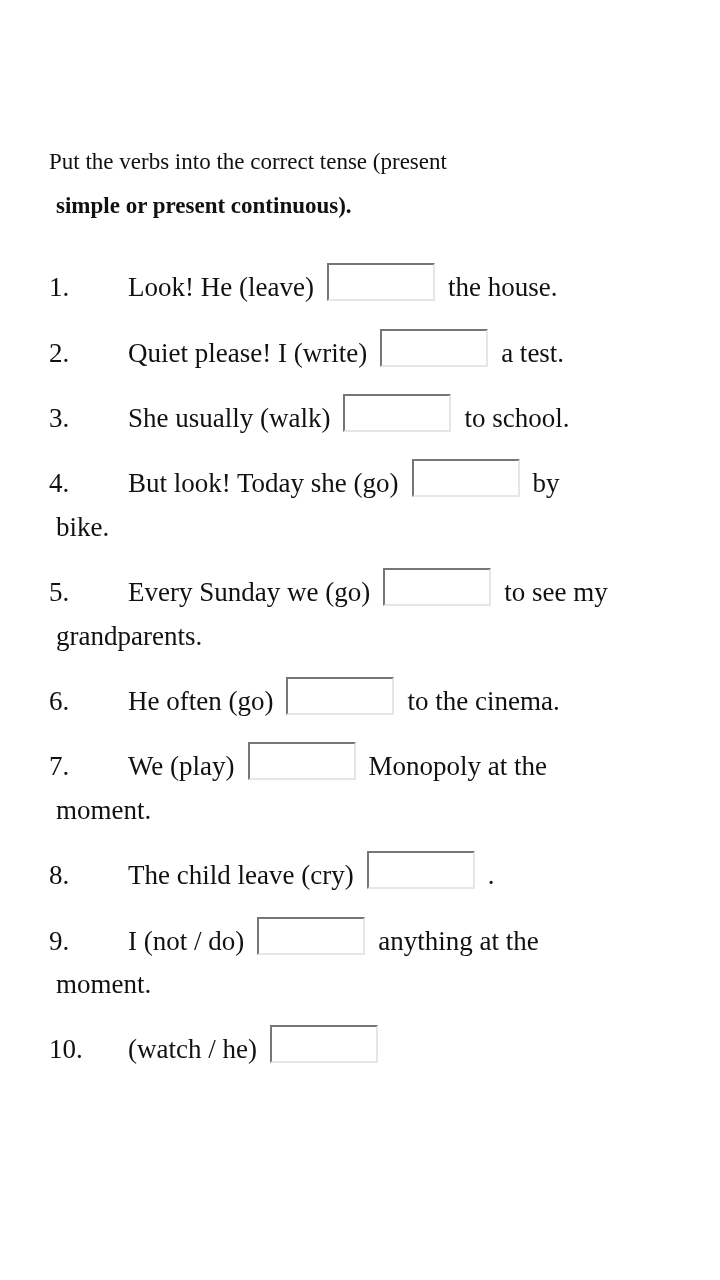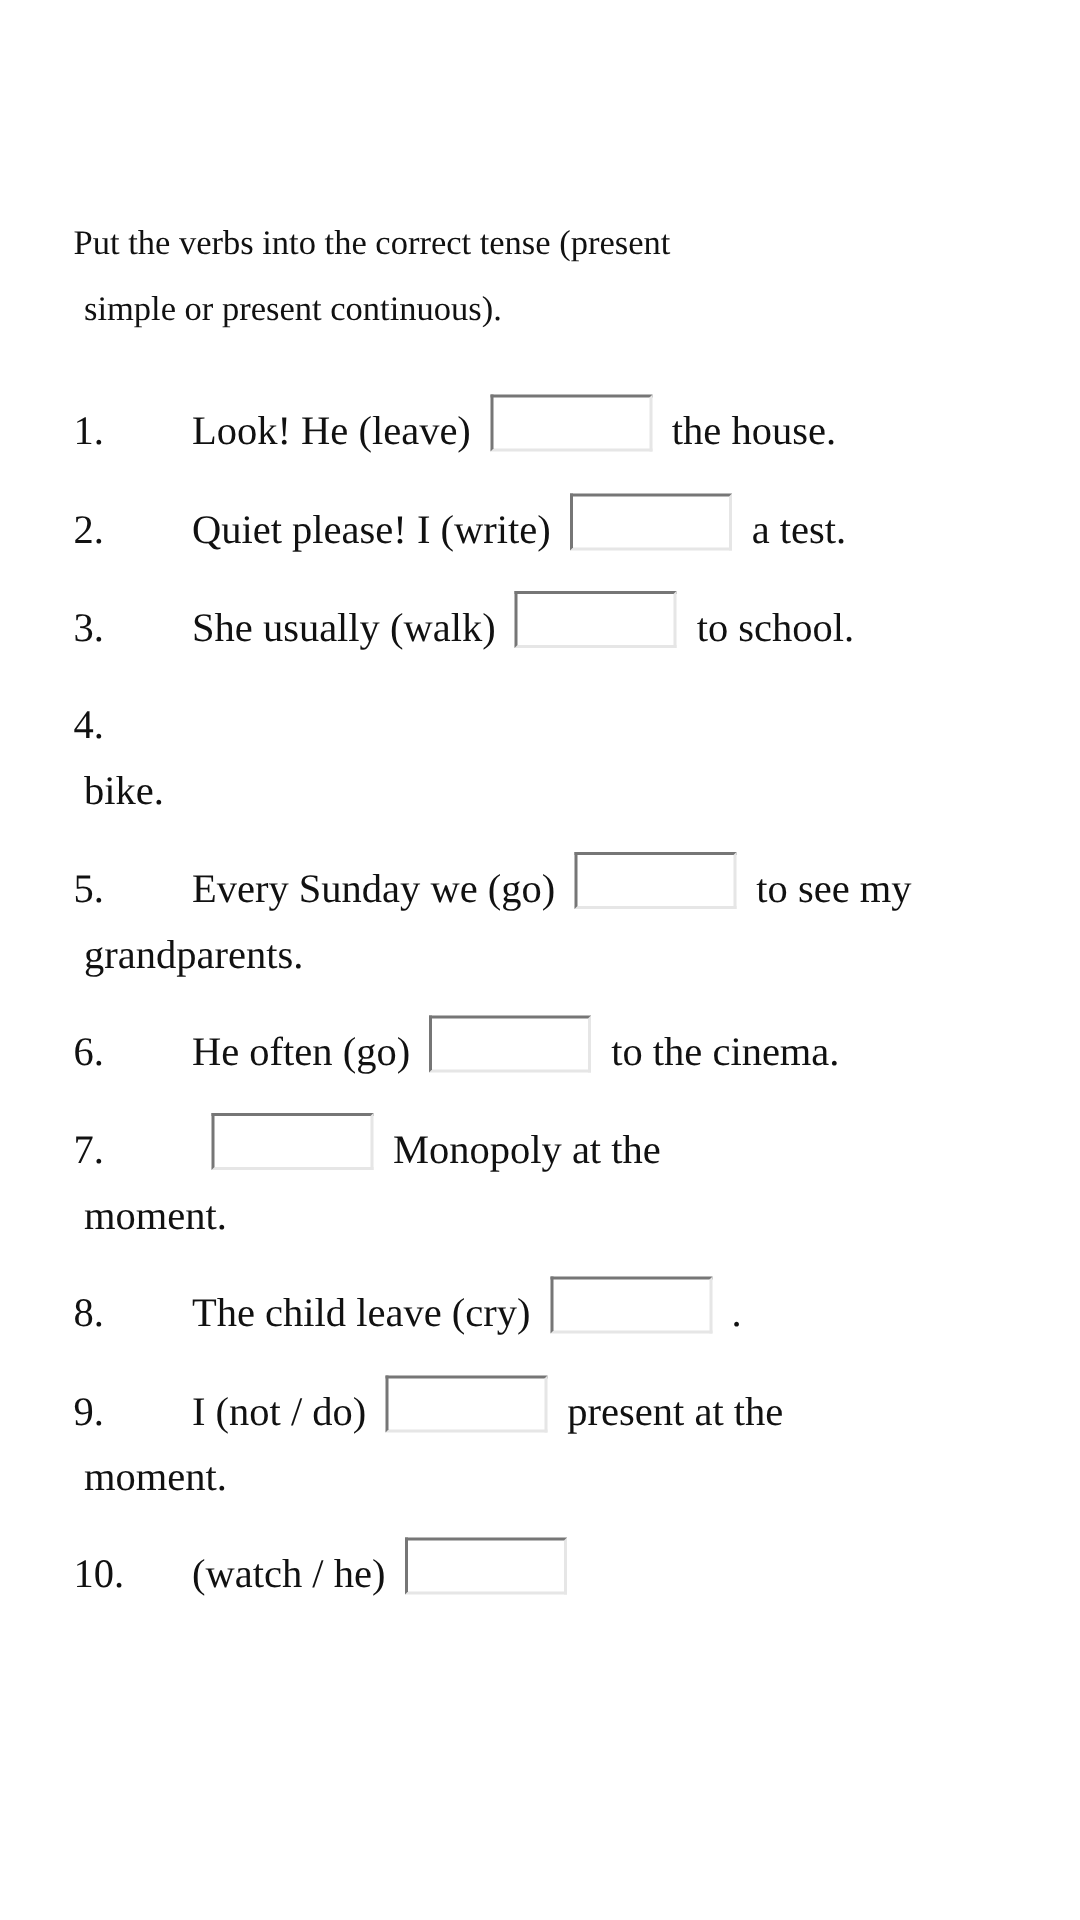--- a/index.html
+++ b/index.html
@@ -22,20 +22,21 @@
       top: 140px;
       width: 620px;
       line-height: 44px;
       margin: 0;
       font-weight: normal;
       font-size: 23px;
     }
     .instructions .line2 {
       display: block;
       padding-left: 7px;
+      font-weight: bold;
     }
     .row {
       position: absolute;
       left: 0;
       height: 40px;
       width: 720px;
       white-space: nowrap;
     }
     .num {
       position: absolute;
@@ -111,20 +112,25 @@
     <span class="num">3.</span>
     <span class="sentence">
       <span class="txt">She usually (walk)</span>
       <input class="blank" type="text" value="" style="">
       <span class="txt">to school.</span>
     </span>
   </div>
 
   <div class="row" style="top:463px;">
     <span class="num">4.</span>
+    <span class="sentence">
+      <span class="txt">But look! Today she (go)</span>
+      <input class="blank" type="text" value="" style="">
+      <span class="txt">by</span>
+    </span>
   </div>
   <div class="cont" style="top:507px;">bike.</div>
 
   <div class="row" style="top:572px;">
     <span class="num">5.</span>
     <span class="sentence">
       <span class="txt">Every Sunday we (go)</span>
       <input class="blank" type="text" value="" style="">
       <span class="txt">to see my</span>
     </span>
@@ -136,41 +142,42 @@
     <span class="sentence">
       <span class="txt">He often (go)</span>
       <input class="blank" type="text" value="" style="">
       <span class="txt">to the cinema.</span>
     </span>
   </div>
 
   <div class="row" style="top:746px;">
     <span class="num">7.</span>
     <span class="sentence">
+      <span class="txt">We (play)</span>
       <input class="blank" type="text" value="" style="">
       <span class="txt">Monopoly at the</span>
     </span>
   </div>
   <div class="cont" style="top:790px;">moment.</div>
 
   <div class="row" style="top:855px;">
     <span class="num">8.</span>
     <span class="sentence">
       <span class="txt">The child leave (cry)</span>
       <input class="blank" type="text" value="" style="">
       <span class="txt">.</span>
     </span>
   </div>
 
   <div class="row" style="top:921px;">
     <span class="num">9.</span>
     <span class="sentence">
       <span class="txt">I (not / do)</span>
       <input class="blank" type="text" value="" style="">
-      <span class="txt">present at the</span>
+      <span class="txt">anything at the</span>
     </span>
   </div>
   <div class="cont" style="top:964px;">moment.</div>
 
   <div class="row" style="top:1029px;">
     <span class="num">10.</span>
     <span class="sentence">
       <span class="txt">(watch / he)</span>
       <input class="blank" type="text" value="" style="">
     </span>

